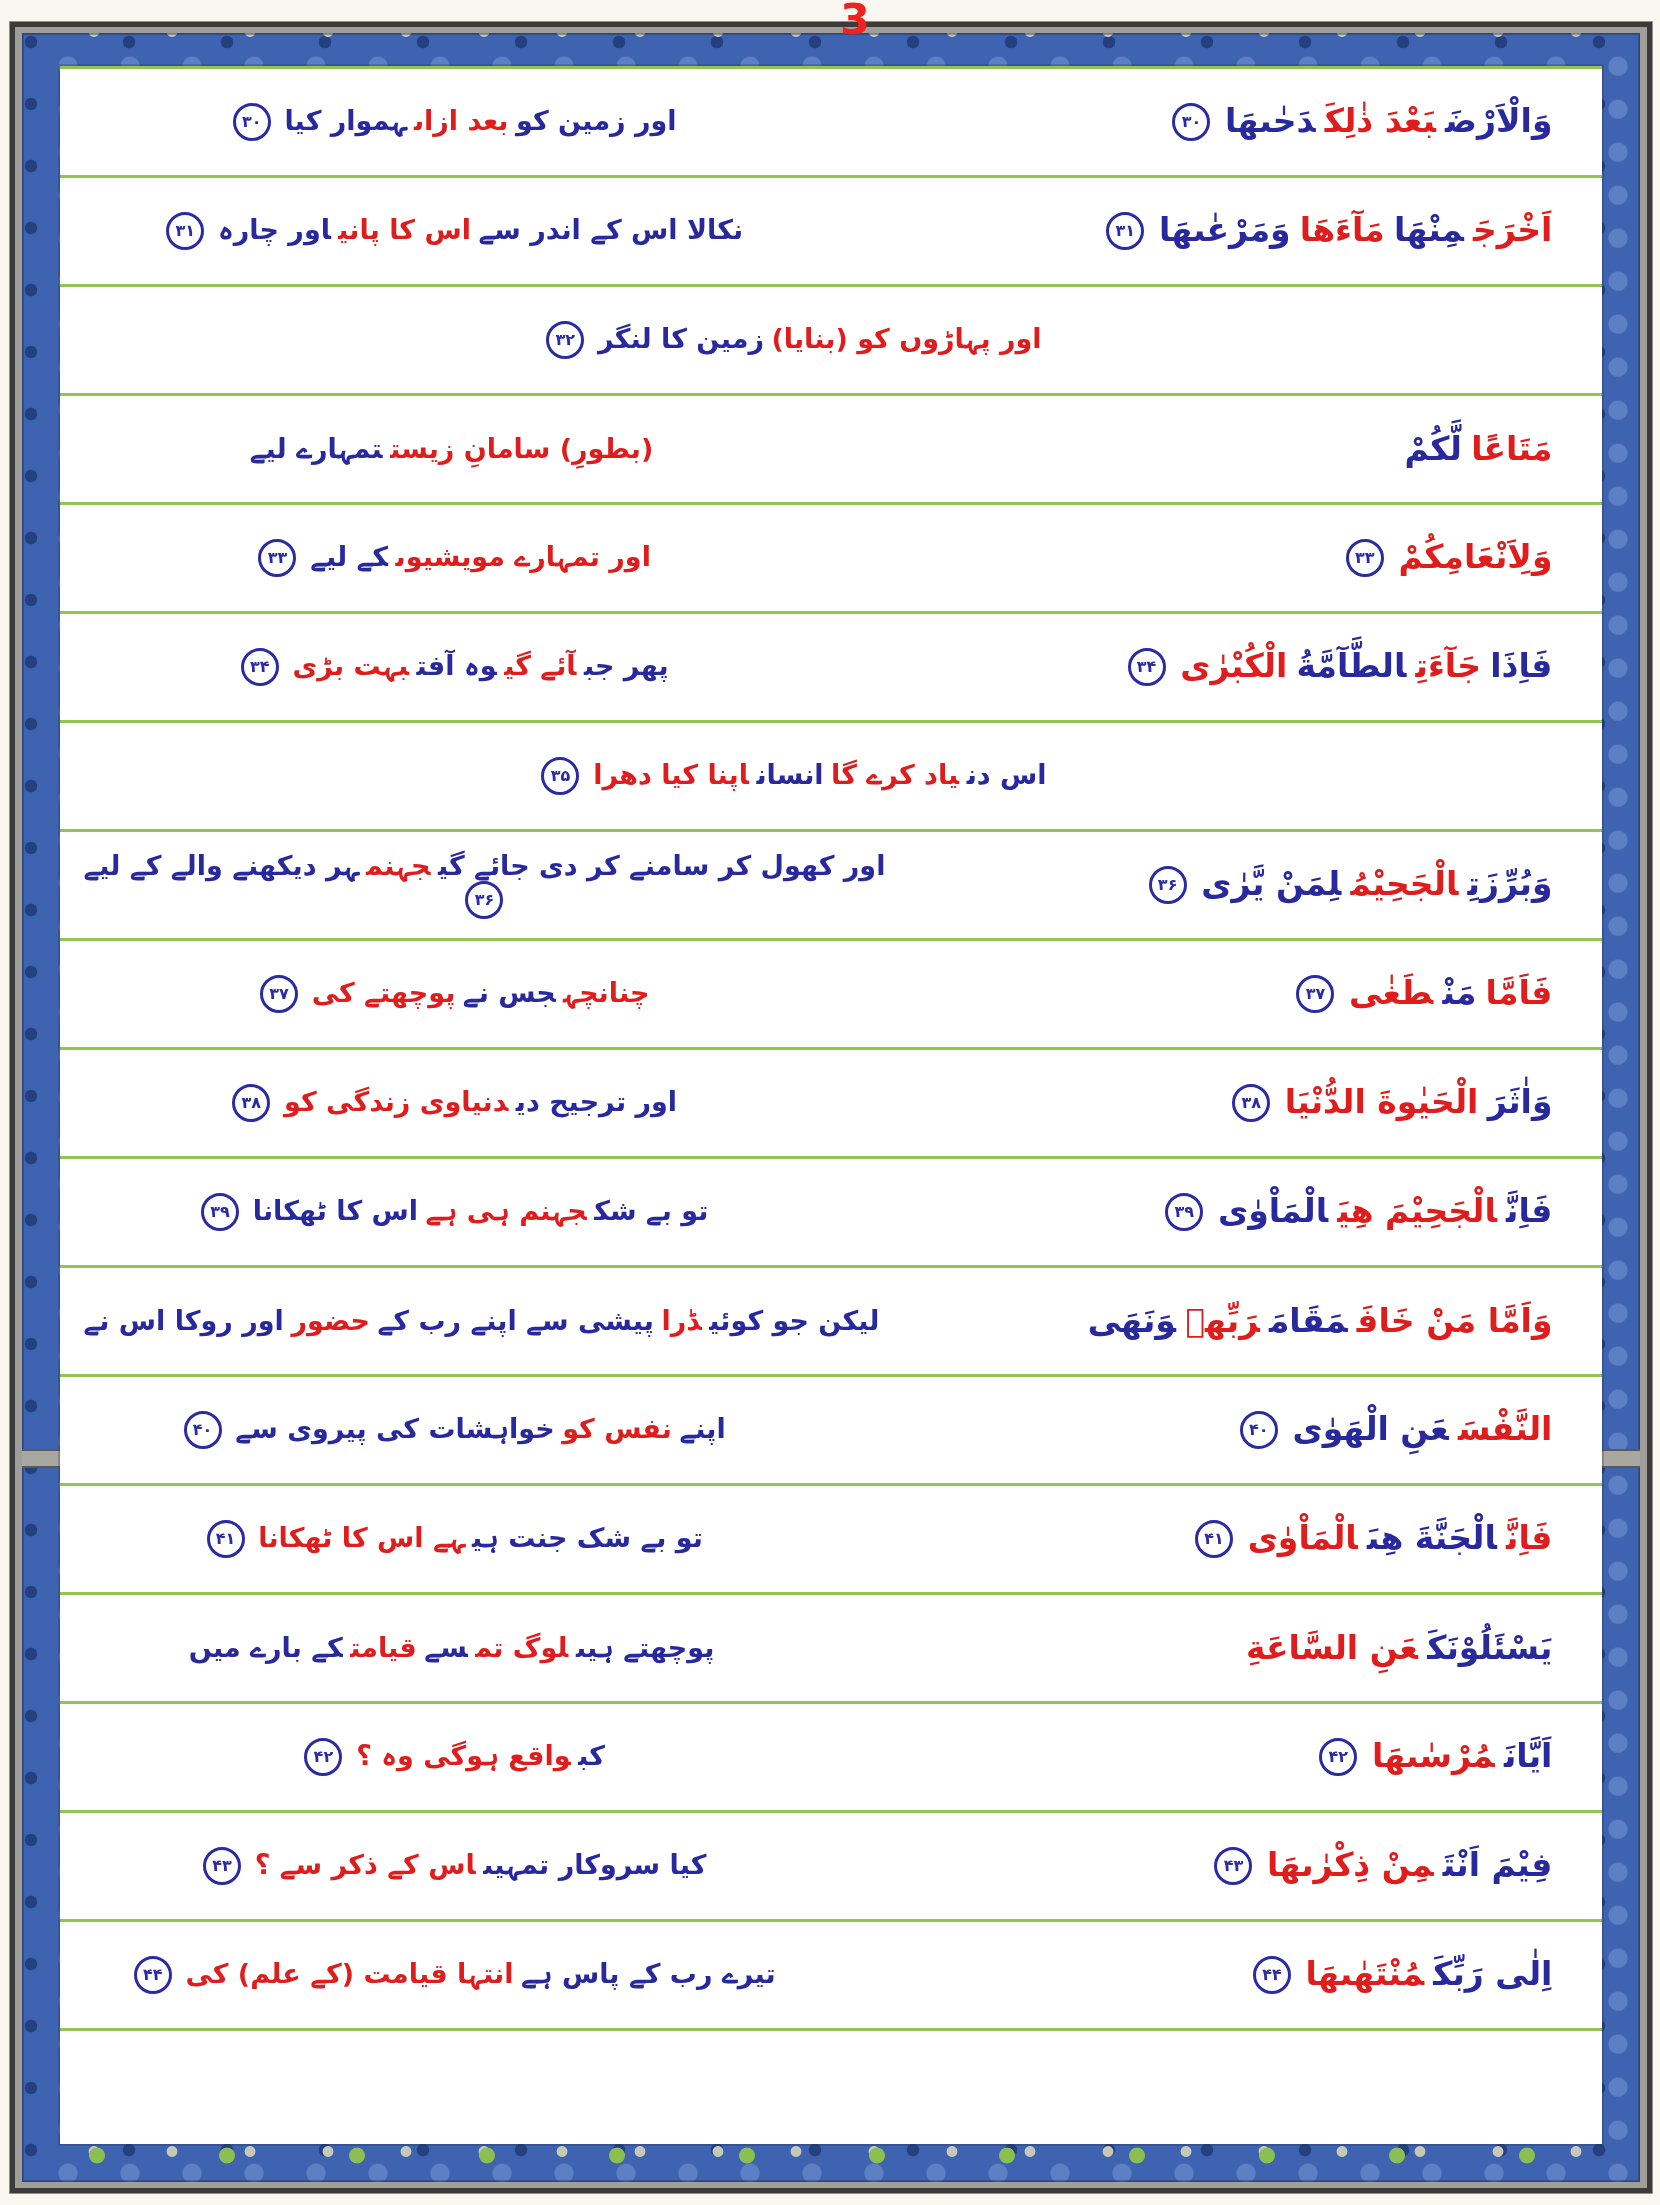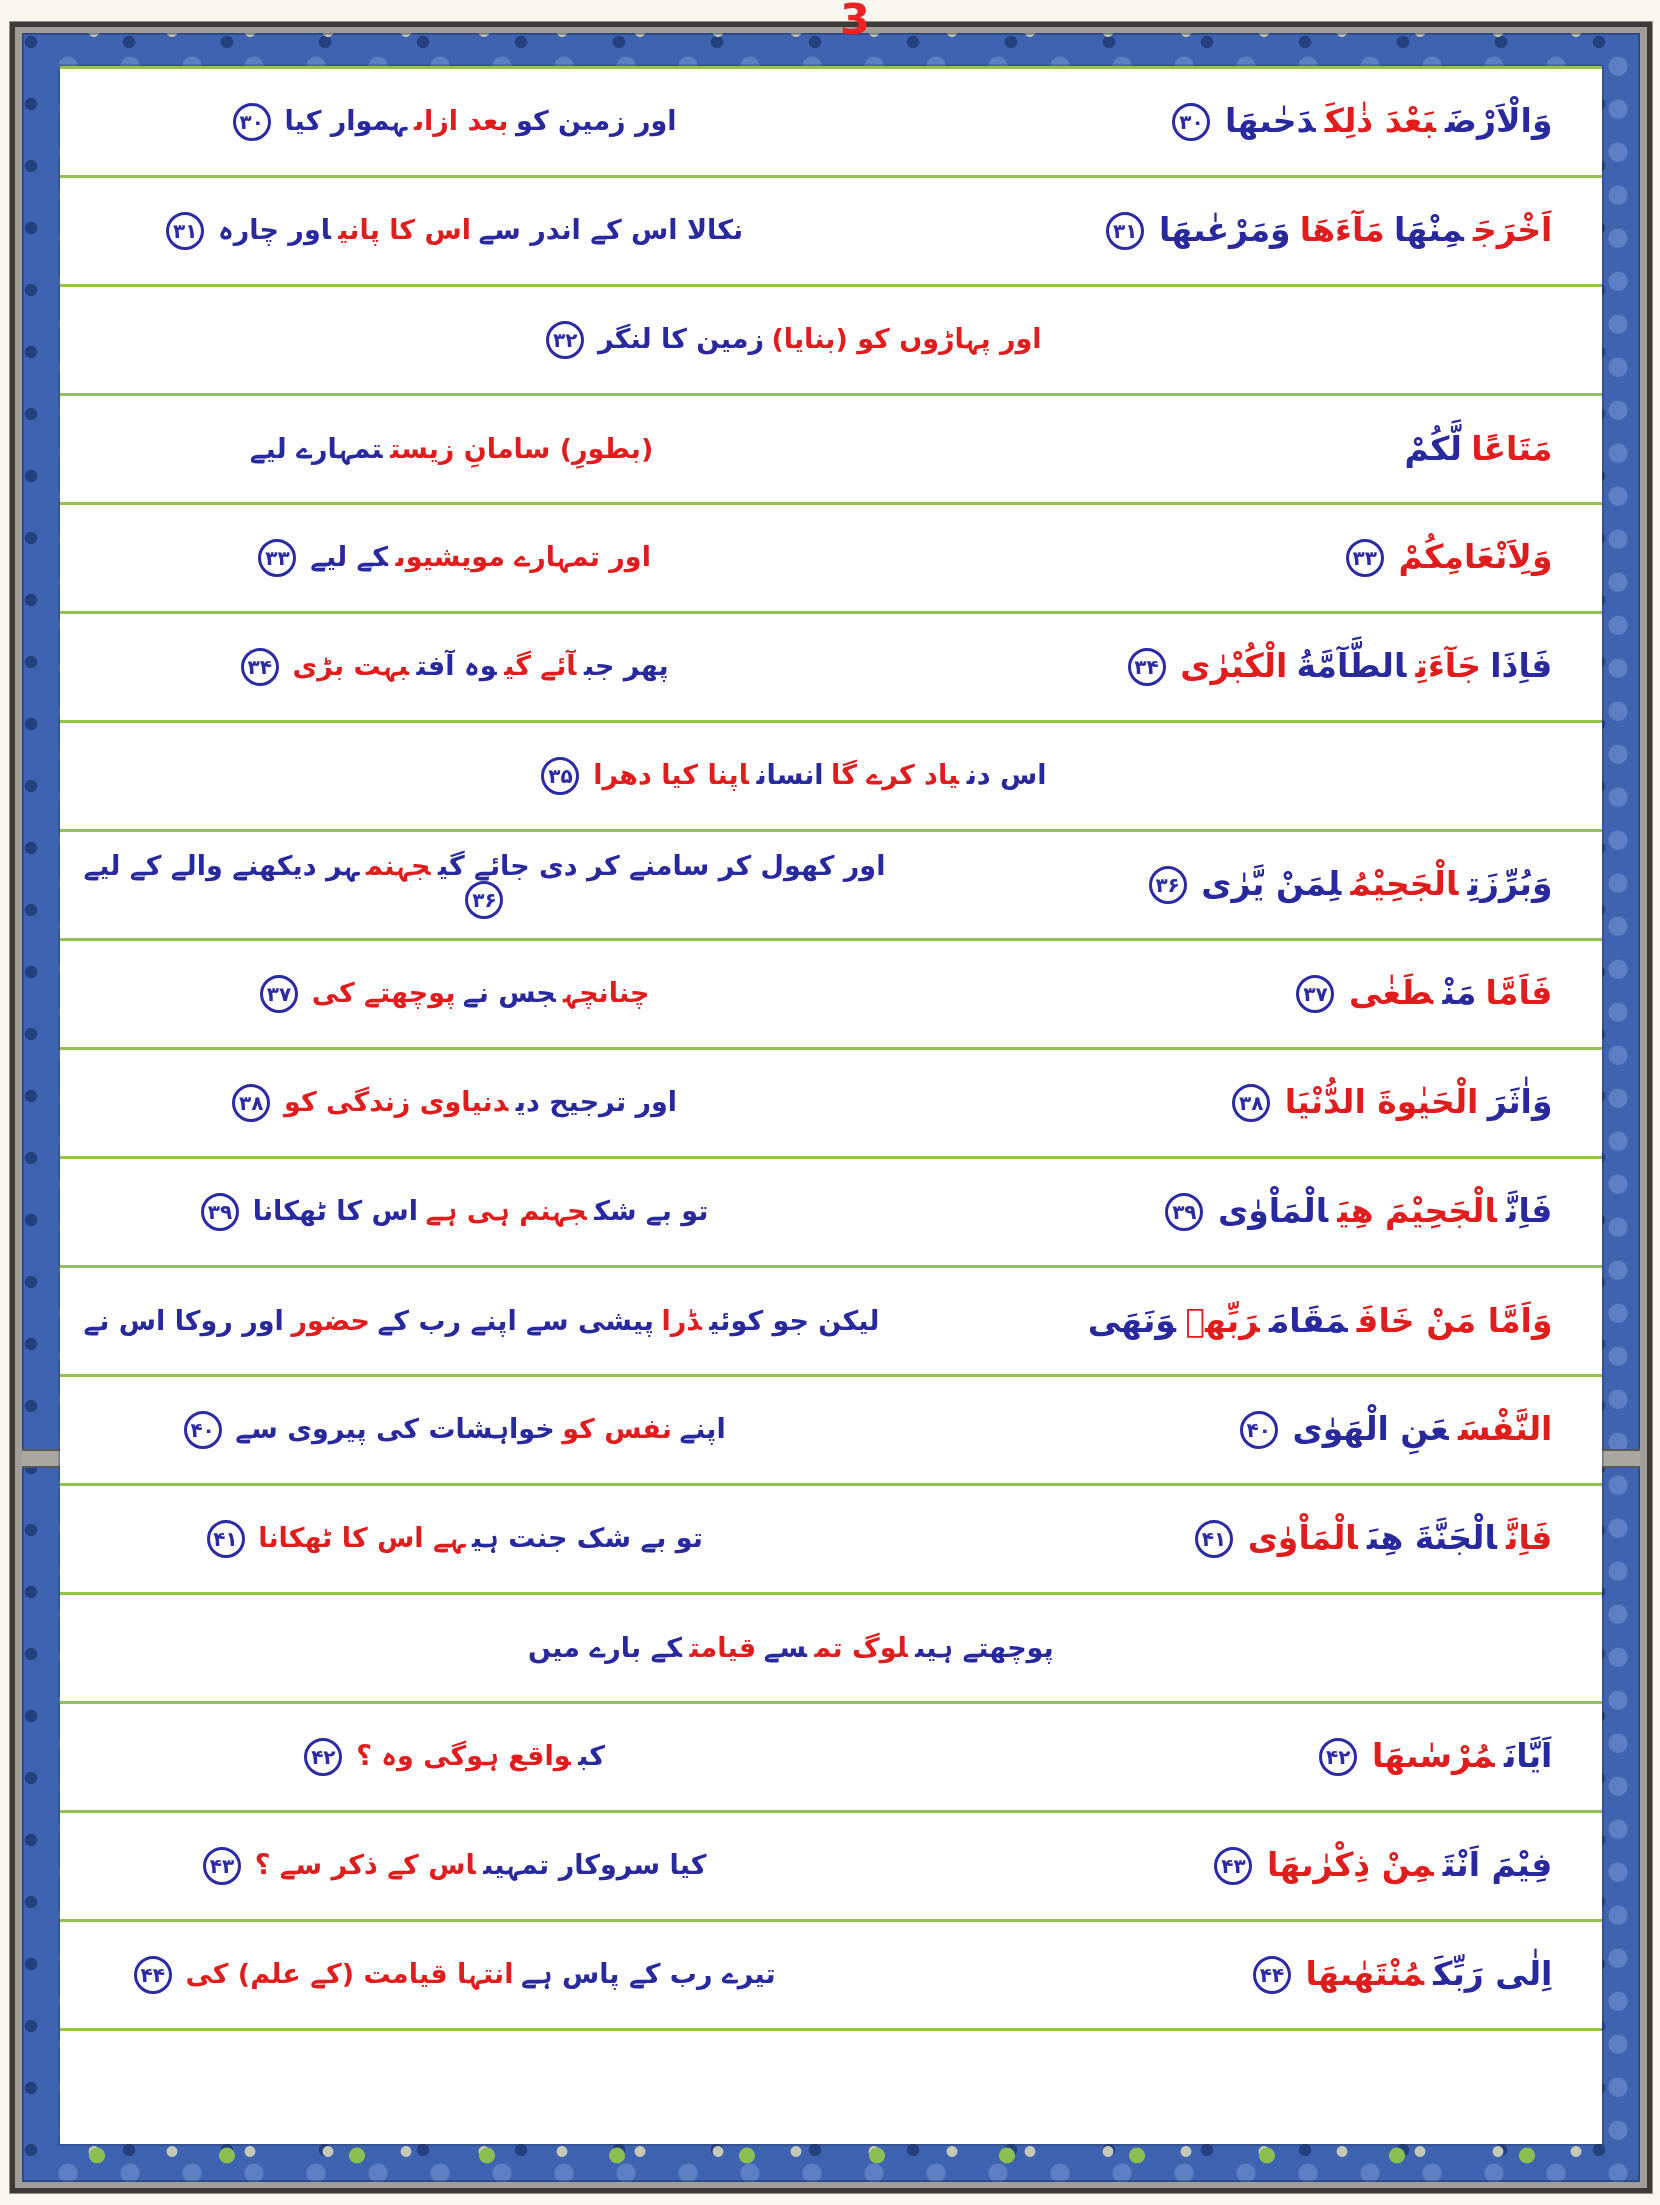--- a/index.html
+++ b/index.html
@@ -63,21 +63,21 @@
   }
   .filler{flex:1;}
   .seg{margin:0 .14em;white-space:nowrap;}
   .b{color:var(--ink-blue,#29299e);margin-top:36px;}
   .r{color:var(--ink-red,#e01d1d);margin-top:36px;}
   .circle{
     display:inline-block;box-sizing:border-box;
     width:38px;height:38px;margin:0 10px;
     border:3.3px solid var(--circle-blue,#2b2ba3);border-radius:50%;
     color:var(--circle-blue,#2b2ba3);
-    font-size:20px;font-weight:bold;line-height:32px;text-align:center;
+    font-size:16px;font-weight:bold;line-height:32px;text-align:center;
     vertical-align:middle;white-space:nowrap;
   }
   #page-number{
     position:absolute;top:-1.7px;left:calc(50% + 25px);transform:translateX(-50%);
     color:var(--page-num-red,#ee2222);
     font-size:43px;font-weight:bold;z-index:5;line-height:1;
   }
 </style>
 </head>
 <body>
@@ -139,20 +139,21 @@
             <div class="row">
               <div class="urdu"><span class="seg b">اپنے</span><span class="seg r">نفس کو</span><span class="seg b">خواہشات کی پیروی سے</span><span class="circle">۴۰</span></div>
               <div class="arabic"><span class="seg r">النَّفْسَ</span><span class="seg b">عَنِ الْهَوٰى</span><span class="circle">۴۰</span></div>
             </div>
             <div class="row">
               <div class="urdu"><span class="seg b">تو بے شک جنت ہی</span><span class="seg r">ہے اس کا ٹھکانا</span><span class="circle">۴۱</span></div>
               <div class="arabic"><span class="seg r">فَاِنَّ</span><span class="seg b">الْجَنَّةَ هِىَ</span><span class="seg r">الْمَاْوٰى</span><span class="circle">۴۱</span></div>
             </div>
             <div class="row">
               <div class="urdu"><span class="seg b">پوچھتے ہیں</span><span class="seg r">لوگ تم</span><span class="seg b">سے</span><span class="seg r">قیامت</span><span class="seg b">کے بارے میں</span></div>
+              <div class="arabic"><span class="seg b">يَسْئَلُوْنَكَ</span><span class="seg r">عَنِ السَّاعَةِ</span></div>
             </div>
             <div class="row">
               <div class="urdu"><span class="seg b">کب</span><span class="seg r">واقع ہوگی وہ ؟</span><span class="circle">۴۲</span></div>
               <div class="arabic"><span class="seg b">اَيَّانَ</span><span class="seg r">مُرْسٰىهَا</span><span class="circle">۴۲</span></div>
             </div>
             <div class="row">
               <div class="urdu"><span class="seg b">کیا سروکار تمہیں</span><span class="seg r">اس کے ذکر سے ؟</span><span class="circle">۴۳</span></div>
               <div class="arabic"><span class="seg b">فِيْمَ اَنْتَ</span><span class="seg r">مِنْ ذِكْرٰىهَا</span><span class="circle">۴۳</span></div>
             </div>
             <div class="row">

